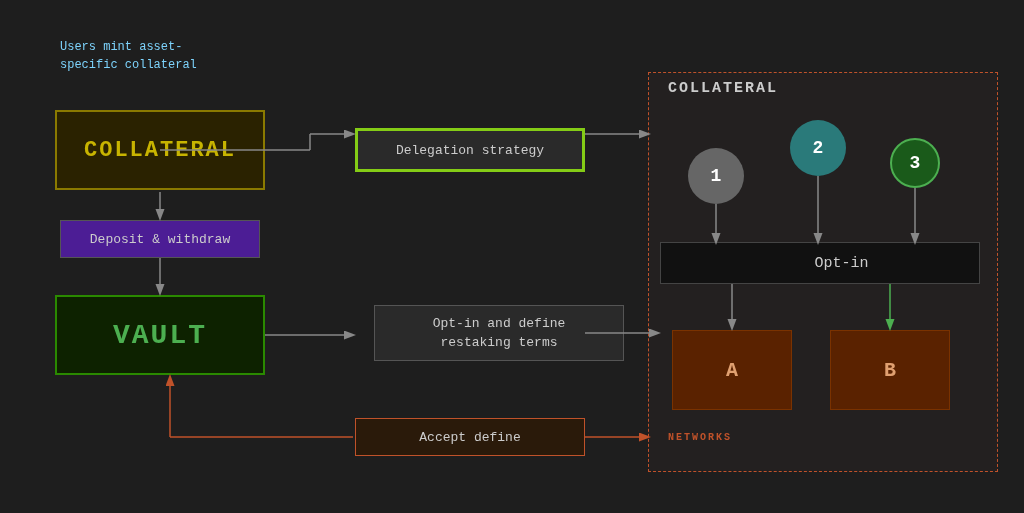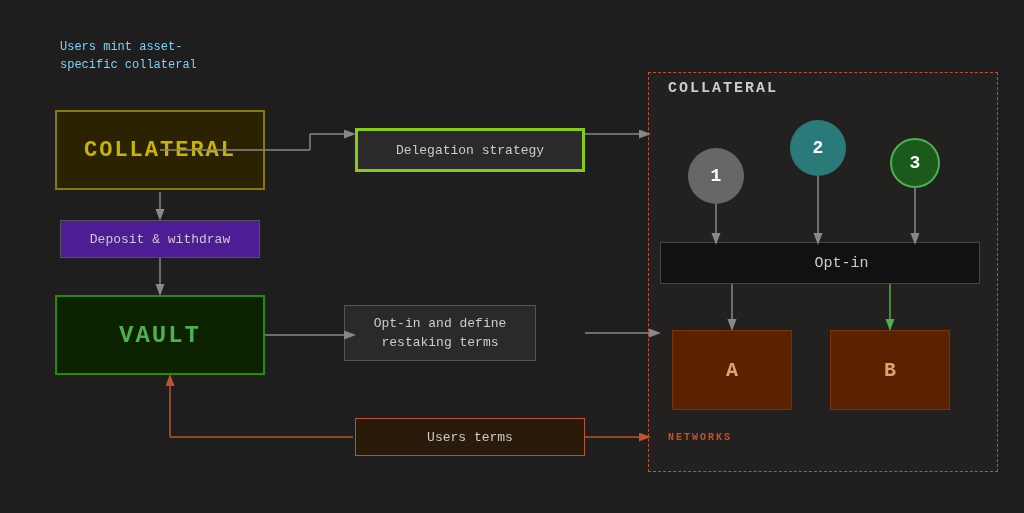--- a/index.html
+++ b/index.html
@@ -76,21 +76,21 @@
       width: 210px;
       height: 80px;
       border: 2px solid #2a8a00;
       background: #0d2200;
       display: flex;
       align-items: center;
       justify-content: center;
     }
     .vault-box span {
       color: #4caf50;
-      font-size: 24px;
+      font-size: 28px;
       font-weight: bold;
       letter-spacing: 2px;
     }
 
     
     .delegation-box {
       position: absolute;
       top: 112px;
       left: 355px;
       width: 230px;
@@ -104,22 +104,22 @@
     }
     .delegation-box span {
       color: #ccc;
       font-size: 13px;
     }
 
     
     .optin-define-box {
       position: absolute;
       top: 305px;
-      left: 344px;
-      width: 192px;
+      left: 374px;
+      width: 250px;
       height: 56px;
       border: 1px solid #555;
       background: #2a2a2a;
       display: flex;
       align-items: center;
       justify-content: center;
       text-align: center;
     }
     .optin-define-box span {
       color: #ccc;
@@ -317,21 +317,21 @@
   <div class="delegation-box">
     <span>Delegation strategy</span>
   </div>
 
   <div class="optin-define-box">
     <span style="white-space:pre-line;">Opt-in and define
 restaking terms</span>
   </div>
 
   <div class="accept-box">
-    <span>Users terms</span>
+    <span>Accept define</span>
   </div>
 
   <div class="operators-region"></div>
   <div class="operators-label">COLLATERAL</div>
 
   <div class="op-circle-1">
     <span>1</span>
   </div>
   <div class="op-circle-2">
     <span>2</span>

